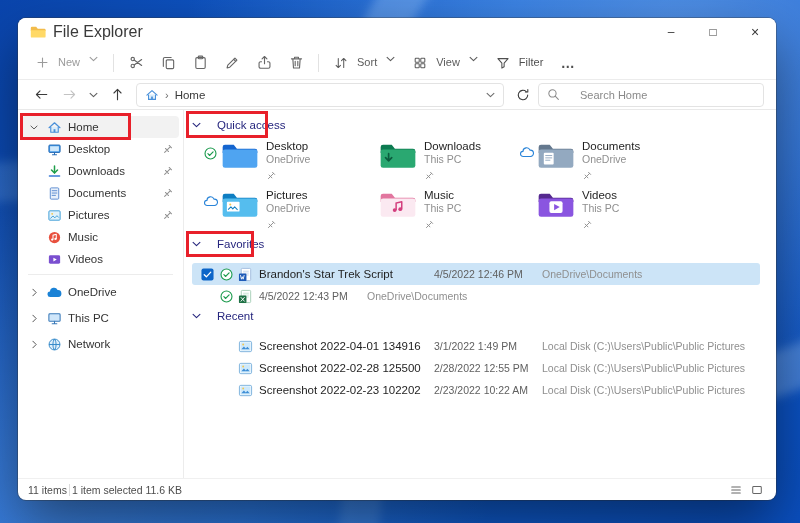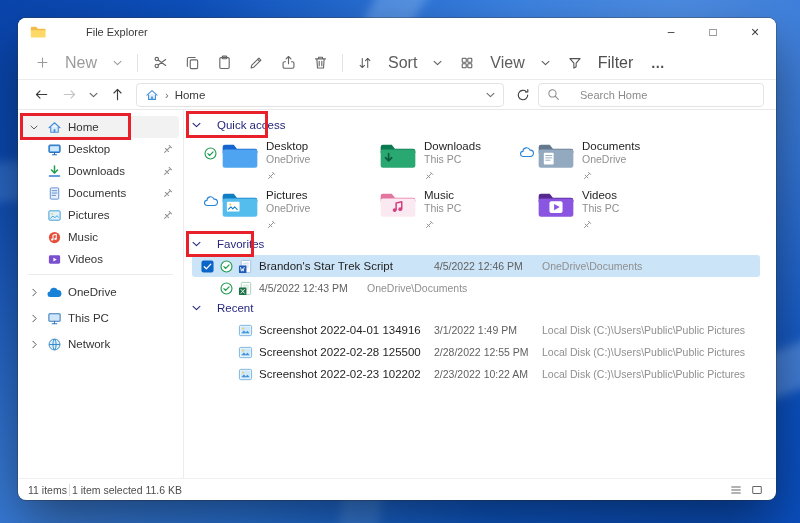--- a/index.html
+++ b/index.html
@@ -16,30 +16,30 @@
         border:44px solid rgba(170,212,255,.32); }
   .s2 { width:660px; height:560px; left:-270px; top:170px; transform:rotate(24deg);
         border:40px solid rgba(135,192,255,.24); }
 
   
   .window { position:absolute; left:18px; top:18px; width:758px; height:482px;
     background:#fff; border-radius:8px; overflow:hidden; display:flex; flex-direction:column;
     box-shadow:0 24px 55px rgba(0,0,0,.48), 0 0 0 1px rgba(60,60,60,.35); }
 
   .titlebar { flex:0 0 28px; display:flex; align-items:center; gap:7px; padding-left:12px; background:#fff; }
-  .title { font-size:11px; color:#3a3a3a;margin-left:33px; }
+  .title { font-size:16px; color:#3a3a3a; }
   .win-controls { margin-left:auto; display:flex; height:100%; }
   .win-btn { width:42px; height:100%; display:flex; align-items:center; justify-content:center;
              font-size:12px; color:#3a3a3a; }
   .win-btn.close { font-size:14px; }
 
   .toolbar { flex:0 0 34px; display:flex; align-items:center; gap:2px; padding:0 10px;
              border-bottom:1px solid #ececec; }
-  .tbtn { display:flex; align-items:center; gap:16px; padding:5px 8px; border-radius:4px;
-          font-size:16px; color:#5c5c5c; }
+  .tbtn { display:flex; align-items:flex-start; gap:9px; padding:5px 8px; border-radius:4px;
+          font-size:11px; color:#5c5c5c; }
   .tbtn.dim { color:#9b9b9b; }
   .icon-btn { width:30px; height:28px; display:flex; align-items:center; justify-content:center;
               border-radius:4px; color:#666; }
   .more { font-size:14px; font-weight:bold; color:#4f4f4f; letter-spacing:1px; }
   .sep { width:1px; height:18px; background:#e2e2e2; margin:0 5px; }
   svg.line { fill:none; stroke:currentColor; stroke-width:1.2; stroke-linecap:round; stroke-linejoin:round; }
 
   .navbar { flex:0 0 30px; display:flex; align-items:center; gap:2px; padding:0 12px 0 10px;
             border-bottom:1px solid #e9e9e9; }
   .nav-btn { width:26px; height:24px; display:flex; align-items:center; justify-content:center;
@@ -79,21 +79,21 @@
   .qa-grid { display:grid; grid-template-columns:158px 158px 158px; grid-auto-rows:42px;
     row-gap:7px; margin:4px 0 6px 10px; }
   .tile { display:flex; align-items:flex-start; gap:3px; }
   .tstatus { width:16px; flex:0 0 16px; display:flex; justify-content:center; padding-top:9px; }
   .tfolder { width:38px; flex:0 0 38px; padding-top:3px; }
   .tinfo { display:flex; flex-direction:column; padding:2px 0 0 4px; line-height:1.15; }
   .tname { font-size:11.5px; color:#1f1f1f; }
   .tloc { font-size:10.5px; color:#8f8f8f; }
   .tpin { margin-top:2px; }
 
-  .file-rows { margin-top:2px; }
+  .file-rows { margin-top:10px; }
   .file-row { display:flex; align-items:center; height:22px; padding-left:8px; margin-right:6px;
     border-radius:3px; }
   .file-row.selected { background:#cce4f7; }
   .slot { width:14px; flex:0 0 14px; margin-right:4px; display:flex; align-items:center; justify-content:center; }
   .slot.status { width:16px; flex:0 0 16px; margin-right:3px; }
   .slot.ficon { width:16px; flex:0 0 16px; margin-right:6px; }
   .fname { flex:0 0 175px; font-size:11.5px; color:#1f1f1f; white-space:nowrap; overflow:hidden; }
   .fdate { flex:0 0 108px; font-size:10.5px; color:#5f5f5f; white-space:nowrap; }
   .floc  { font-size:10.5px; color:#8f8f8f; white-space:nowrap; overflow:hidden; }
   .recent-hdr { }

